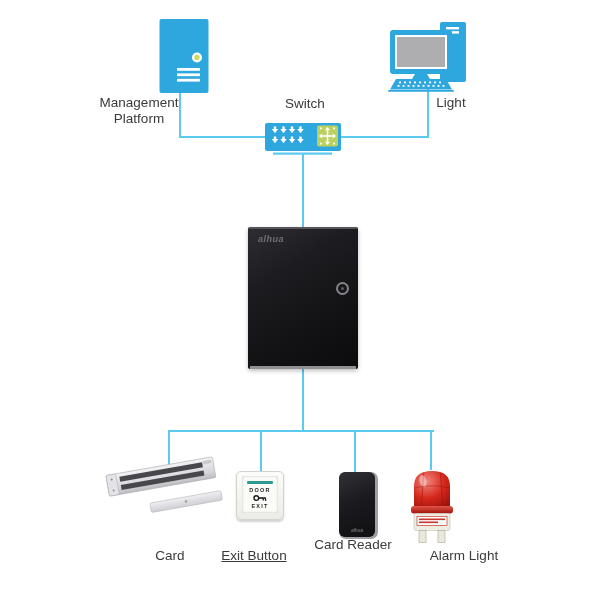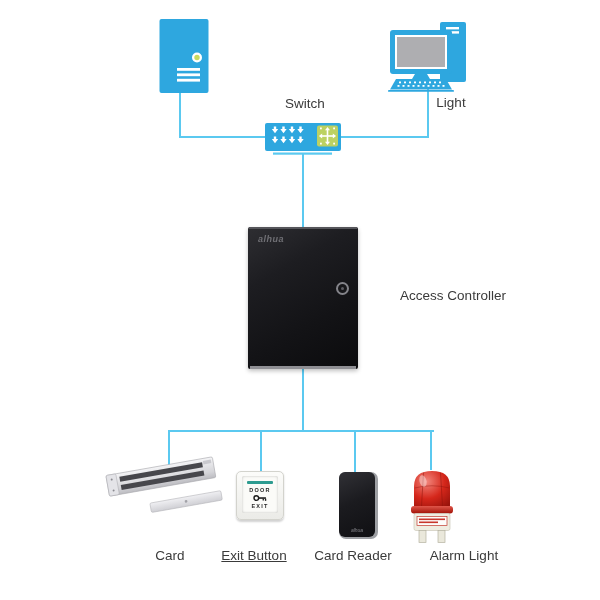--- a/index.html
+++ b/index.html
@@ -35,21 +35,21 @@
     text-align: center;
     transform: translateX(-50%);
     white-space: pre-line;
   }
   .lbl-mgmt   { left: 139px; top: 95px; }
   .lbl-switch { left: 305px; top: 96px; text-align: center; }
   .lbl-client { left: 451px; top: 95px; }
   .lbl-ctrl   { left: 453px; top: 288px; }
   .lbl-lock   { left: 170px; top: 548px; }
   .lbl-exit   { left: 254px; top: 548px; text-decoration: underline; }
-  .lbl-reader { left: 353px; top: 548px; }
+  .lbl-reader { left: 353px; top: 537px; }
   .lbl-alarm  { left: 440px; top: 548px; margin-left: 24px; }
 
   
   .icon { position: absolute; display: block; }
   .icon-tower  { left: 158px; top: 18px;  width: 52px;  height: 76px; }
   .icon-switch { left: 265px; top: 122px; width: 76px;  height: 34px; }
   .icon-client { left: 386px; top: 20px;  width: 82px;  height: 72px; }
   .icon-lock   { left: 100px; top: 450px; width: 128px; height: 72px; }
   .icon-alarm  { left: 409px; top: 464px; width: 46px;  height: 84px; }
 
@@ -273,21 +273,22 @@
     <ellipse cx="14" cy="17" rx="3.5" ry="6" fill="#ffffff" opacity="0.4" transform="rotate(-15 14 17)"></ellipse>
     <rect x="2" y="42" width="42" height="7.5" rx="3" fill="url(#bandGrad)"></rect>
     <rect x="5" y="49.5" width="36" height="17" rx="2" fill="#efede1" stroke="#ccc9b9" stroke-width="0.7"></rect>
     <rect x="8" y="52.5" width="30" height="9" fill="#fdfdfb" stroke="#c23a2e" stroke-width="0.7"></rect>
     <rect x="10" y="54.5" width="26" height="1.6" fill="#c8372c"></rect>
     <rect x="10" y="57.5" width="19" height="1.6" fill="#c8372c"></rect>
     <rect x="10" y="66.5" width="7" height="12" fill="#eae8db" stroke="#b5b2a2" stroke-width="0.7"></rect>
     <rect x="29" y="66.5" width="7" height="12" fill="#eae8db" stroke="#b5b2a2" stroke-width="0.7"></rect>
   </svg>
 
+  <div class="label lbl-mgmt">Management
+Platform</div>
   <div class="label lbl-switch">Switch</div>
   <div class="label lbl-client">Light</div>
-  <div class="label lbl-ctrl">Access Controller</div>
   <div class="label lbl-lock">Card</div>
   <div class="label lbl-exit">Exit Button</div>
   <div class="label lbl-reader">Card Reader</div>
   <div class="label lbl-alarm">Alarm Light</div>
 
 </div>
 
 </body></html>

